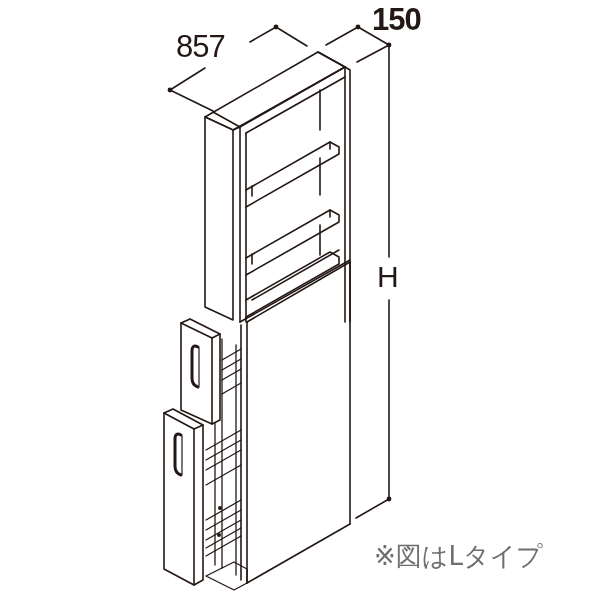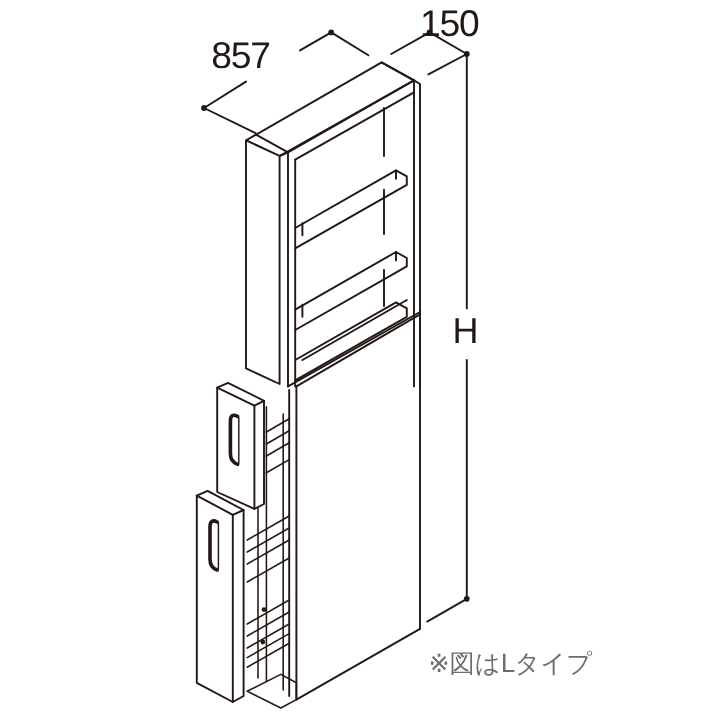--- a/index.html
+++ b/index.html
@@ -1,22 +1,22 @@
 <!DOCTYPE html>
 <html><head>
 <meta charset="utf-8">
 <style>
   html, body { margin: 0; padding: 0; background: #ffffff; }
   body { width: 600px; height: 600px; position: relative; overflow: hidden; font-family: "Liberation Sans", sans-serif; }
   #drawing { position: absolute; left: 0; top: 0; width: 600px; height: 600px; }
   .dim-label { position: absolute; color: #231815; font-family: "Liberation Sans", sans-serif; font-size: 31px; line-height: 1; letter-spacing: -1px; }
   #dim-width { left: 176px; top: 31px; }
-  #dim-depth { left: 350px; top: 4px; }
+  #dim-depth { left: 372px; top: 4px; font-weight: bold; }
   #dim-height { left: 377px; top: 262px; font-size: 30px; }
-  #caption { position: absolute; left: 357px; top: 543px; color: #6e6e6e; font-family: "DejaVu Sans", sans-serif; font-size: 21px; line-height: 1; letter-spacing: 0px; }
+  #caption { position: absolute; left: 374px; top: 543px; color: #6e6e6e; font-family: "DejaVu Sans", sans-serif; font-size: 26px; line-height: 1; letter-spacing: 0px; }
   svg line, svg polyline, svg polygon, svg path, svg rect { vector-effect: non-scaling-stroke; }
 </style>
 </head>
 <body>
 
 <svg id="drawing" viewBox="0 0 600 600" xmlns="http://www.w3.org/2000/svg">
   <g fill="none" stroke="#231815" stroke-width="1.6" stroke-linejoin="round" stroke-linecap="round">
 
     <g>
       <line x1="170" y1="90" x2="213" y2="111"></line>

